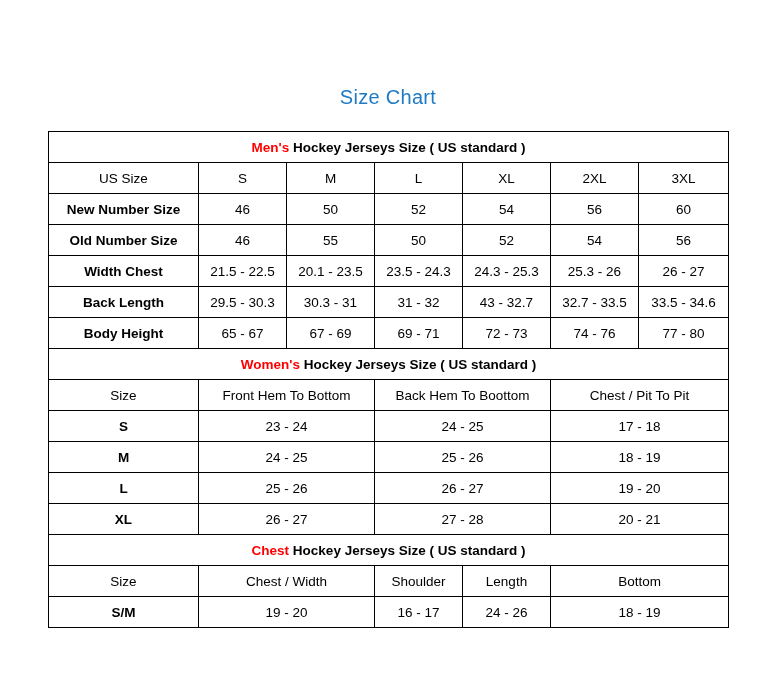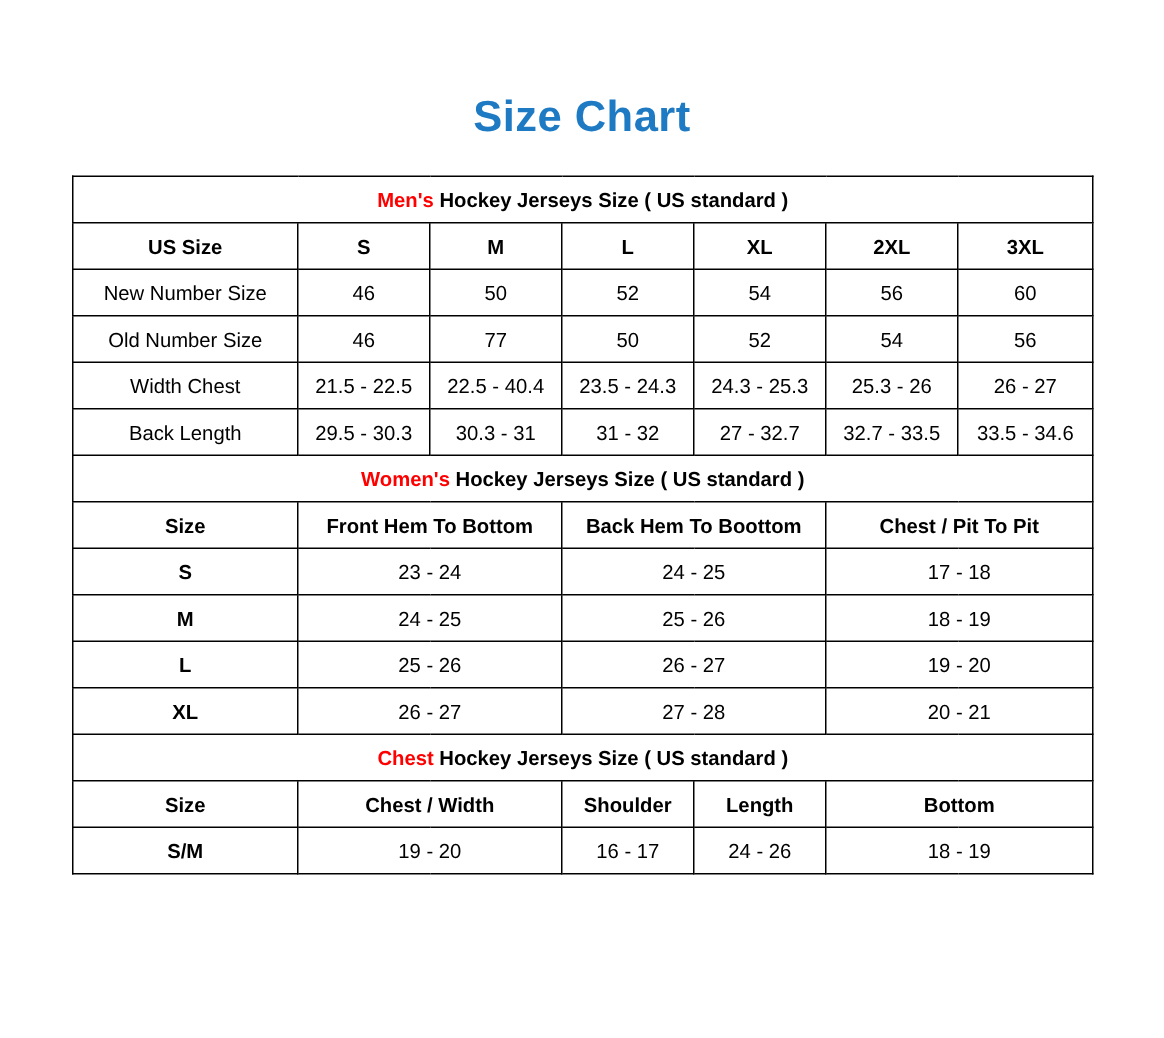--- a/index.html
+++ b/index.html
@@ -16,24 +16,25 @@
   }
   .page {
     width: 776px;
     height: 692px;
     position: relative;
     box-sizing: border-box;
   }
   .title {
     text-align: center;
     color: #1f7ac4;
-    font-size: 29px;
-    font-weight: bold;
+    font-size: 20px;
+    font-weight: normal;
     padding-top: 62px;
     letter-spacing: 0.3px;
+    margin-top: 24px;
   }
   .chart-wrap {
     margin: 22px auto 16px auto;
     width: 680px;
   }
   table.chart {
     border-collapse: collapse;
     width: 680px;
     table-layout: fixed;
   }
@@ -49,25 +50,26 @@
   .section-head td {
     background: #ffff00;
     font-weight: bold;
     font-size: 15px;
     height: 30px;
   }
   .section-head .accent {
     color: #ff0000;
   }
   .hdr td {
-    font-weight: bold;
+    font-weight: normal;
     font-size: 13.5px;
   }
   .rowlabel {
     font-size: 13.5px;
+    font-weight: bold;
   }
   .bold {
     font-weight: bold;
   }
 </style>
 </head>
 <body>
 
 <div class="page">
 
@@ -105,43 +107,52 @@
           <td>46</td>
           <td>50</td>
           <td>52</td>
           <td>54</td>
           <td>56</td>
           <td>60</td>
         </tr>
         <tr>
           <td class="rowlabel">Old Number Size</td>
           <td>46</td>
-          <td>77</td>
+          <td>55</td>
           <td>50</td>
           <td>52</td>
           <td>54</td>
           <td>56</td>
         </tr>
         <tr>
           <td class="rowlabel">Width Chest</td>
           <td>21.5 - 22.5</td>
-          <td>22.5 - 40.4</td>
+          <td>20.1 - 23.5</td>
           <td>23.5 - 24.3</td>
           <td>24.3 - 25.3</td>
           <td>25.3 - 26</td>
           <td>26 - 27</td>
         </tr>
         <tr>
           <td class="rowlabel">Back Length</td>
           <td>29.5 - 30.3</td>
           <td>30.3 - 31</td>
           <td>31 - 32</td>
-          <td>27 - 32.7</td>
+          <td>43 - 32.7</td>
           <td>32.7 - 33.5</td>
           <td>33.5 - 34.6</td>
+        </tr>
+        <tr>
+          <td class="rowlabel">Body Height</td>
+          <td>65 - 67</td>
+          <td>67 - 69</td>
+          <td>69 - 71</td>
+          <td>72 - 73</td>
+          <td>74 - 76</td>
+          <td>77 - 80</td>
         </tr>
 
         <tr class="section-head">
           <td colspan="7">
             <span class="accent">Women's</span><span> Hockey Jerseys Size ( US standard )</span>
           </td>
         </tr>
         <tr class="hdr">
           <td>Size</td>
           <td colspan="2">Front Hem To Bottom</td>

